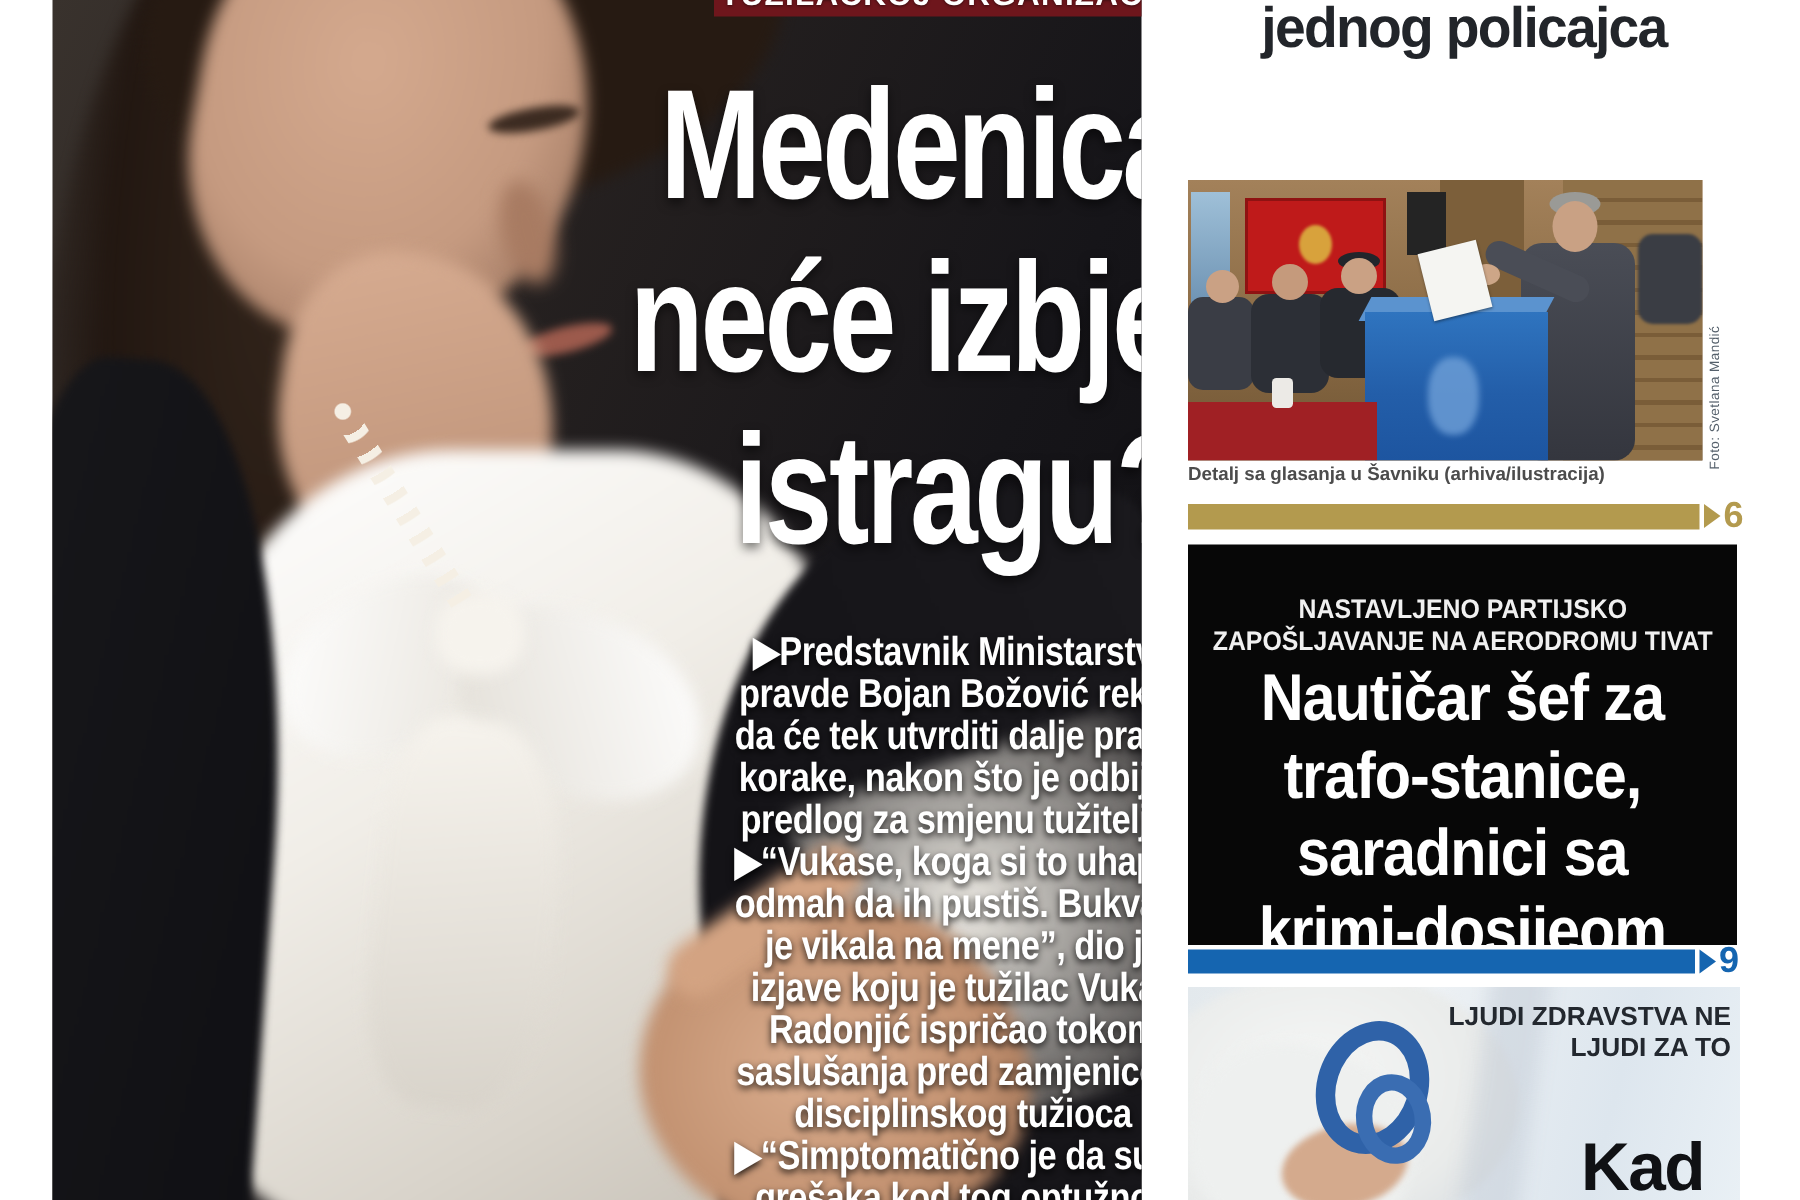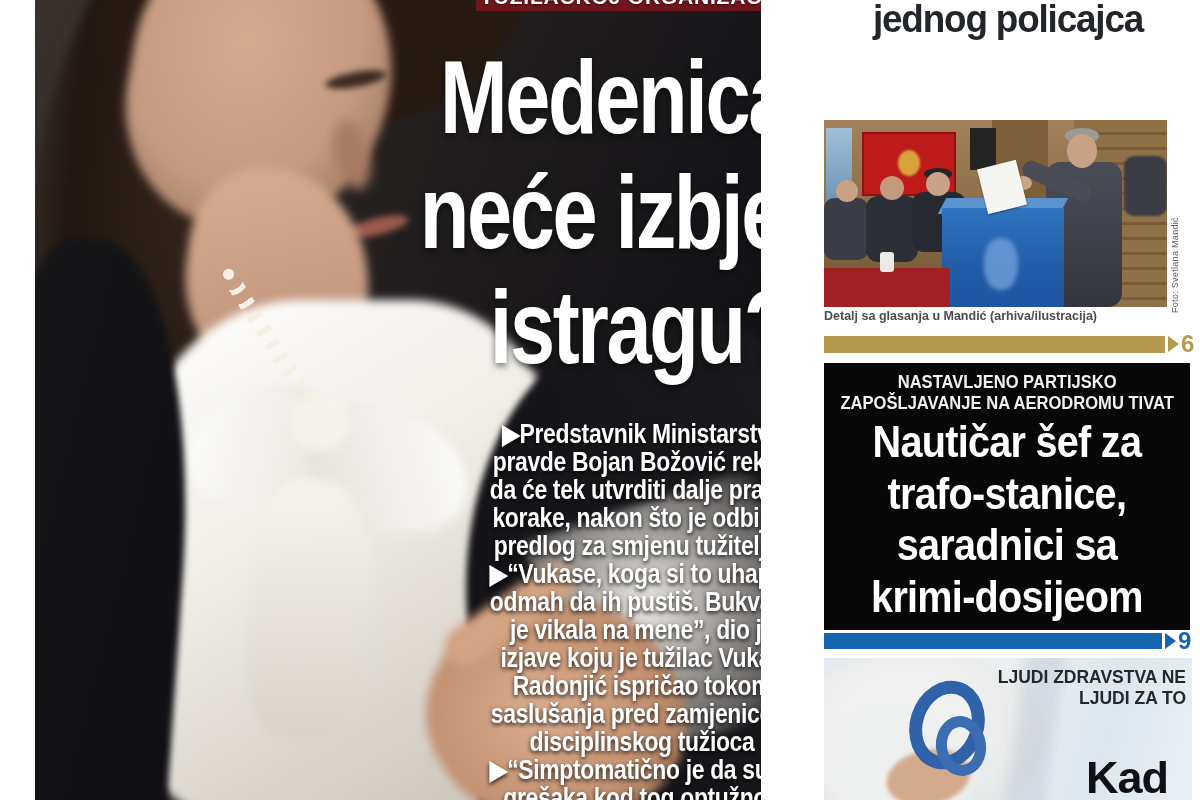--- a/index.html
+++ b/index.html
@@ -55,21 +55,21 @@
     position:absolute; left:428px; top:420px; width:358px; text-align:center;
     color:#ffffff; font-weight:bold; z-index:5;
   }
   .lead-deck .dl {
     font-size:27px; line-height:28px; letter-spacing:-.4px; white-space:nowrap;
     transform:scaleX(.85); transform-origin:center;
     text-shadow:0 2px 5px rgba(0,0,0,.85);
   }
 
   
-  .right-col { position:absolute; left:824px; top:0; width:368px; height:792px; }
+  .right-col { position:absolute; left:792px; top:0; width:368px; height:792px; }
 
   .police-headline {
     position:absolute; top:-2px; left:0; width:100%; text-align:center;
     font-size:38px; font-weight:800; letter-spacing:-1.2px; color:#22252a;
     transform:scaleX(.97); transform-origin:center;
   }
   .police-subhead {
     position:absolute; top:50px; left:0; width:100%; text-align:center;
     font-size:23px; font-weight:bold; color:#454c54; line-height:26px;
   }
@@ -124,21 +124,21 @@
   .ref-gold { left:344px; top:330px; color:#b39a4e; }
   .ref-blue { left:341px; top:627px; color:#1565b0; }
   .tri { width:0; height:0; border-top:8px solid transparent; border-bottom:8px solid transparent; }
   .tri-gold { border-left:11px solid #b39a4e; }
   .tri-blue { border-left:11px solid #1565b0; }
 
   .airport-block {
     position:absolute; top:363px; left:0; width:366px; height:267px; background:#070707;
     display:flex; flex-direction:column; align-items:center; padding-top:9px;
   }
-  .airport-kicker { text-align:center; color:#f0f0f0; font-weight:bold; font-size:18px; line-height:20.5px; }
+  .airport-kicker { text-align:center; color:#f0f0f0; font-weight:bold; font-size:18px; line-height:20.5px;margin-top:24px; }
   .airport-kicker .kl { white-space:nowrap; transform:scaleX(.92); transform-origin:center; }
   .airport-headline { margin-top:3px; text-align:center; color:#ffffff; font-weight:800; }
   .airport-headline .al { font-size:44px; line-height:51.5px; letter-spacing:-.8px; white-space:nowrap; transform:scaleX(.9); transform-origin:center; }
 
   .health-block {
     position:absolute; top:658px; left:0; width:368px; height:142px; overflow:hidden;
     background:linear-gradient(105deg,#e3e9ed 0%,#edf1f4 40%,#dde6ee 75%,#e9f0f5 100%);
   }
   .hb { position:absolute; }
   .hb-coat  { left:-30px; top:-10px; width:250px; height:180px; background:radial-gradient(ellipse at 45% 40%,#f6f7f6 0%,#e9ebea 60%,#d8dde1 90%); border-radius:40% 55% 45% 50%; transform:rotate(-10deg); filter:blur(3px); }
@@ -237,21 +237,21 @@
       <div class="vp vp-handm"></div>
       <div class="vp vp-boxtop"></div>
       <div class="vp vp-box"></div>
       <div class="vp vp-emblem"></div>
       <div class="vp vp-ballot"></div>
       <div class="vp vp-table"></div>
       <div class="vp vp-cup"></div>
     </div>
 
     <div class="photo-credit">Foto: Svetlana Mandić</div>
-    <div class="vote-caption">Detalj sa glasanja u Mandić (arhiva/ilustracija)</div>
+    <div class="vote-caption">Detalj sa glasanja u Šavniku (arhiva/ilustracija)</div>
 
     <div class="ref-bar bar-gold"></div>
     <div class="page-ref ref-gold">
       <span class="tri tri-gold"></span>
       <span>6</span>
     </div>
 
     <div class="airport-block">
       <div class="airport-kicker">
         <div class="kl">NASTAVLJENO PARTIJSKO</div>

